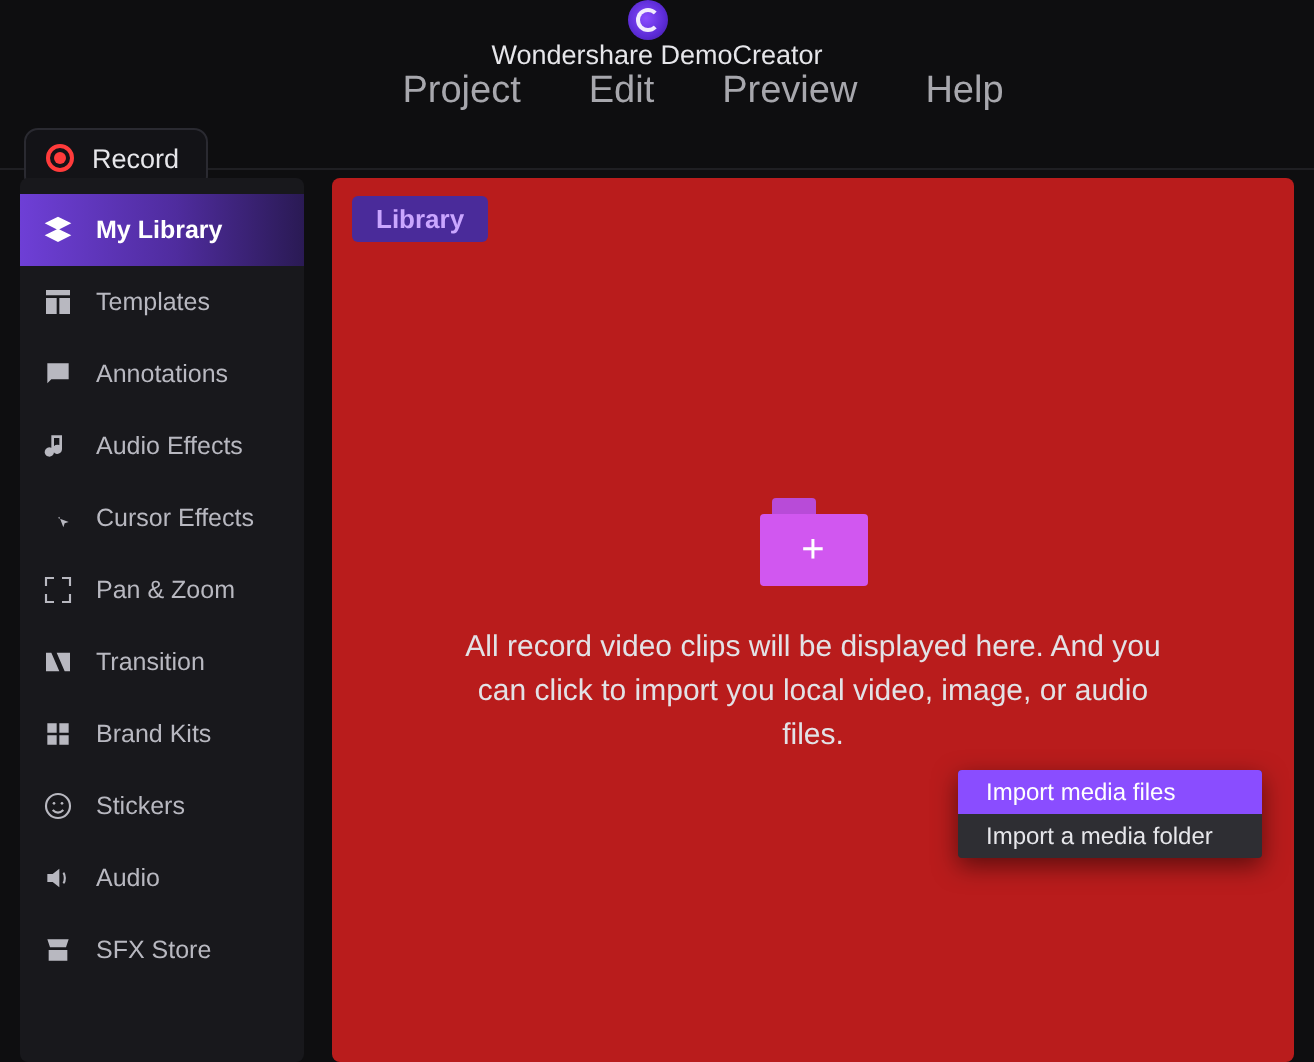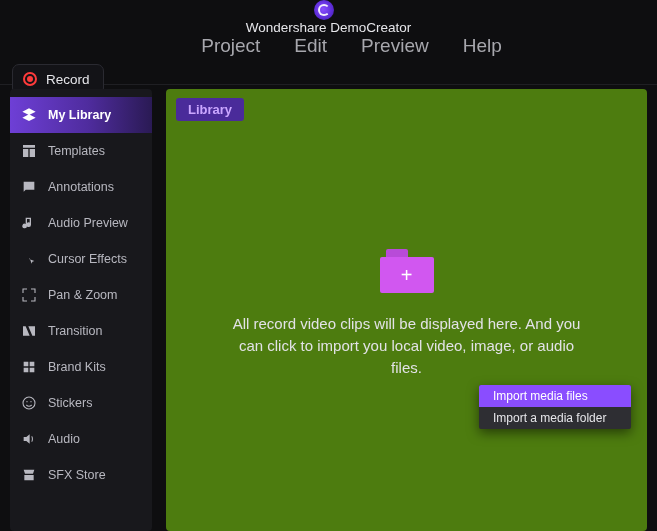--- a/index.html
+++ b/index.html
@@ -126,21 +126,21 @@
     background: linear-gradient(90deg, #6e3fd6 0%, #4f2c9e 55%, #2a1a54 100%);
     color: #ffffff;
     font-weight: 600;
   }
   .side-item svg { width: 16px; height: 16px; fill: currentColor; }
   .side-item svg.stroke { fill:none; stroke: currentColor; stroke-width:1.6; }
 
   
   .main {
     flex: 1;
-    background: #4d7c0f;
+    background: #b91c1c;
     border-radius: 4px;
     position: relative;
     overflow: hidden;
   }
   .library-chip {
     position: absolute;
     top: 9px; left: 10px;
     background: #4a2b9a;
     color: #caa6ff;
     font-weight: 700;
@@ -265,21 +265,21 @@
       <span>Annotations</span>
     </div>
 
 
     <div class="side-item">
       <span class="icon">
         <svg viewBox="0 0 24 24">
             <path d="M9 4v12.5a3.5 3.5 0 1 1-2-3.16V4h8v10.5a3.5 3.5 0 1 1-2-3.16V6H9z"></path>
           </svg>
       </span>
-      <span>Audio Preview</span>
+      <span>Audio Effects</span>
     </div>
 
     <div class="side-item">
       <span class="icon">
         <svg viewBox="0 0 24 24">
             <path d="M5 2 5 10M9 4 9 8M13 2v8M12 12l8 3-3 1-1 3-3-8z"></path>
           </svg>
       </span>
       <span>Cursor Effects</span>
     </div>

